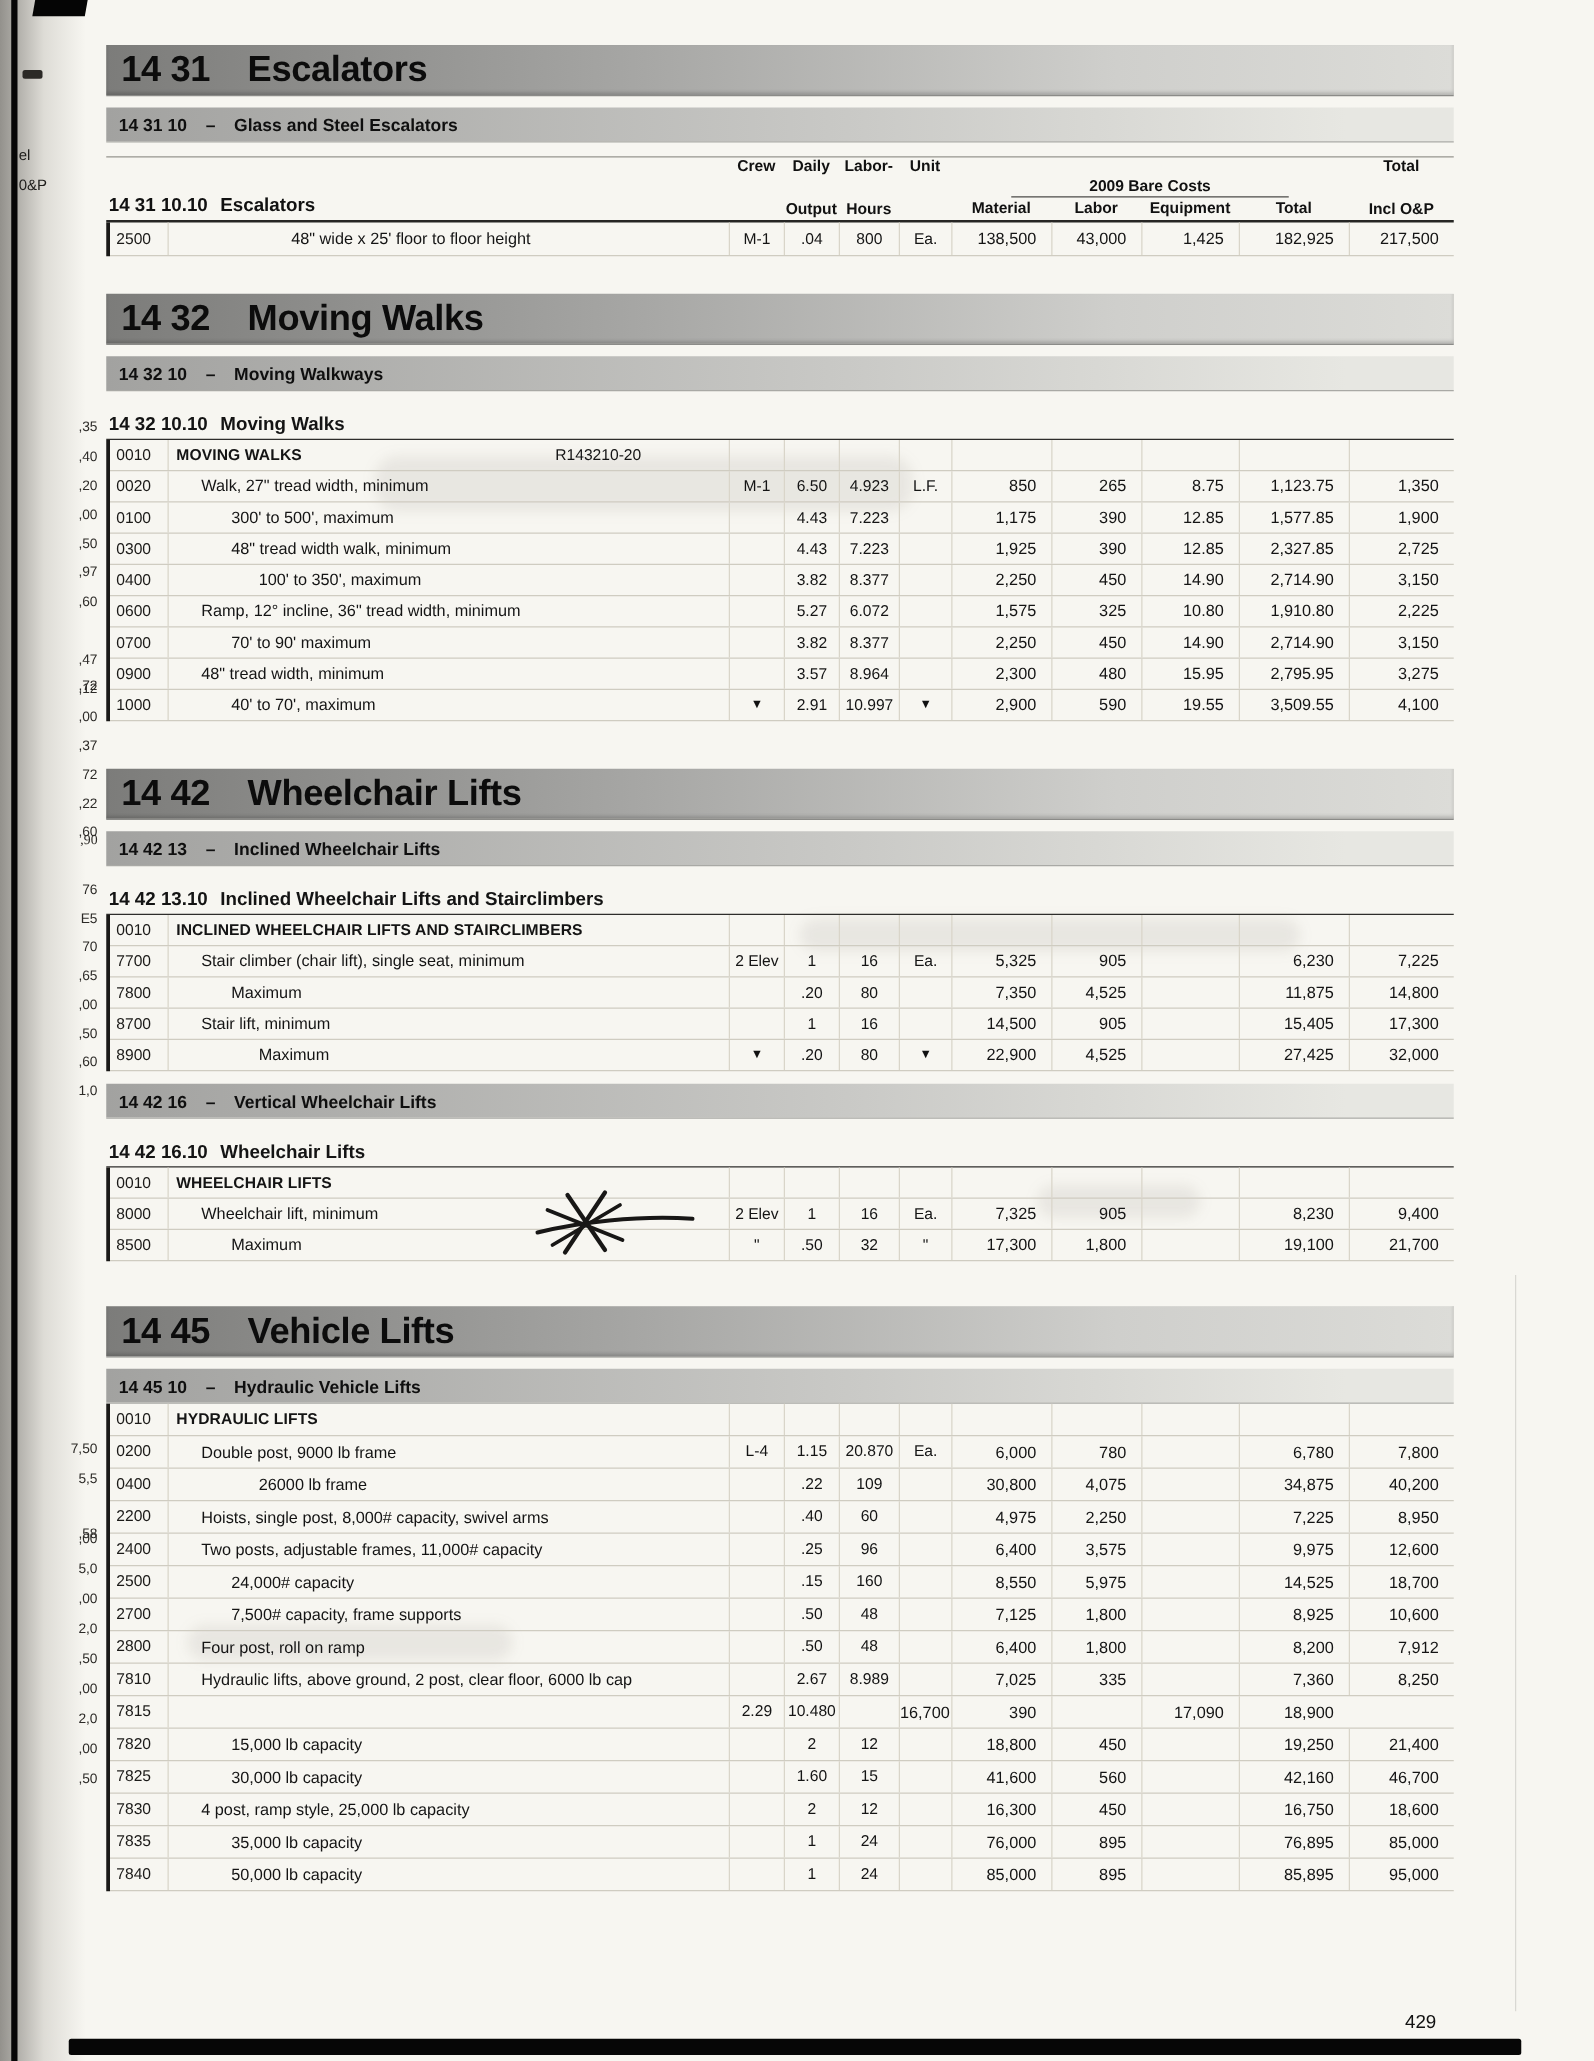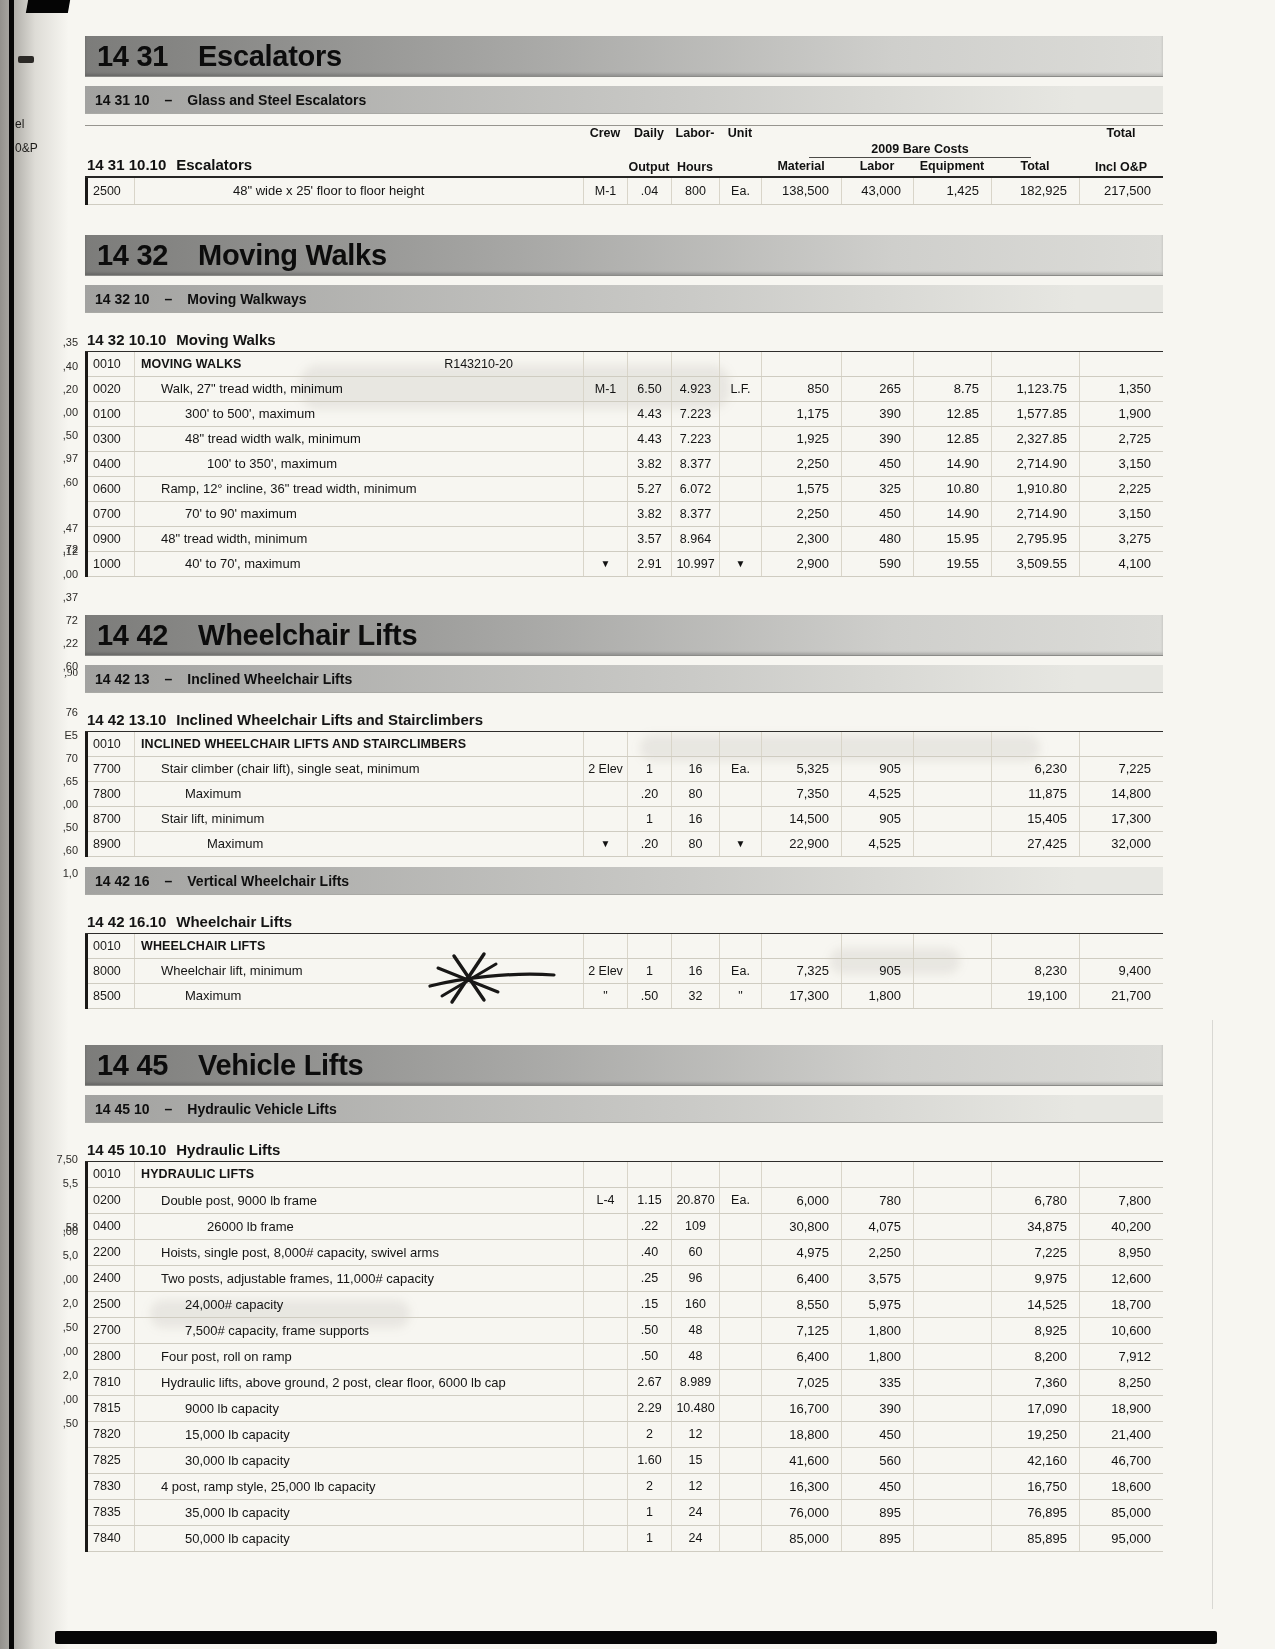--- a/index.html
+++ b/index.html
@@ -583,24 +583,20 @@
   <section class="sec sec-veh mt-sec3">
     <div class="band-major">
       <span>14 45</span>
       <span>Vehicle Lifts</span>
     </div>
     <div class="band-minor">
       <span>14 45 10</span>
       <span>–</span>
       <span>Hydraulic Vehicle Lifts</span>
     </div>
-    <div class="tbl-title">
-      <span>14 45 10.10</span>
-      <span>Hydraulic Lifts</span>
-    </div>
     <div class="tbl">
 
         <div class="row caps">
           <span class="c num">0010</span>
           <span class="c desc">
             <span class="desc-text">HYDRAULIC LIFTS</span>
             <span class="ref"></span>
           </span>
           <span class="c ctr crew"></span>
           <span class="c ctr"></span>
@@ -744,24 +740,20 @@
           <span class="c ctr unit"></span>
           <span class="c rt">7,025</span>
           <span class="c rt">335</span>
           <span class="c rt"></span>
           <span class="c rt">7,360</span>
           <span class="c rt">8,250</span>
         </div>
 
         <div class="row ind2">
           <span class="c num">7815</span>
-          <span class="c desc">
-            <span class="desc-text">9000 lb capacity</span>
-            <span class="ref"></span>
-          </span>
           <span class="c ctr crew"></span>
           <span class="c ctr">2.29</span>
           <span class="c ctr">10.480</span>
           <span class="c ctr unit"></span>
           <span class="c rt">16,700</span>
           <span class="c rt">390</span>
           <span class="c rt"></span>
           <span class="c rt">17,090</span>
           <span class="c rt">18,900</span>
         </div>

